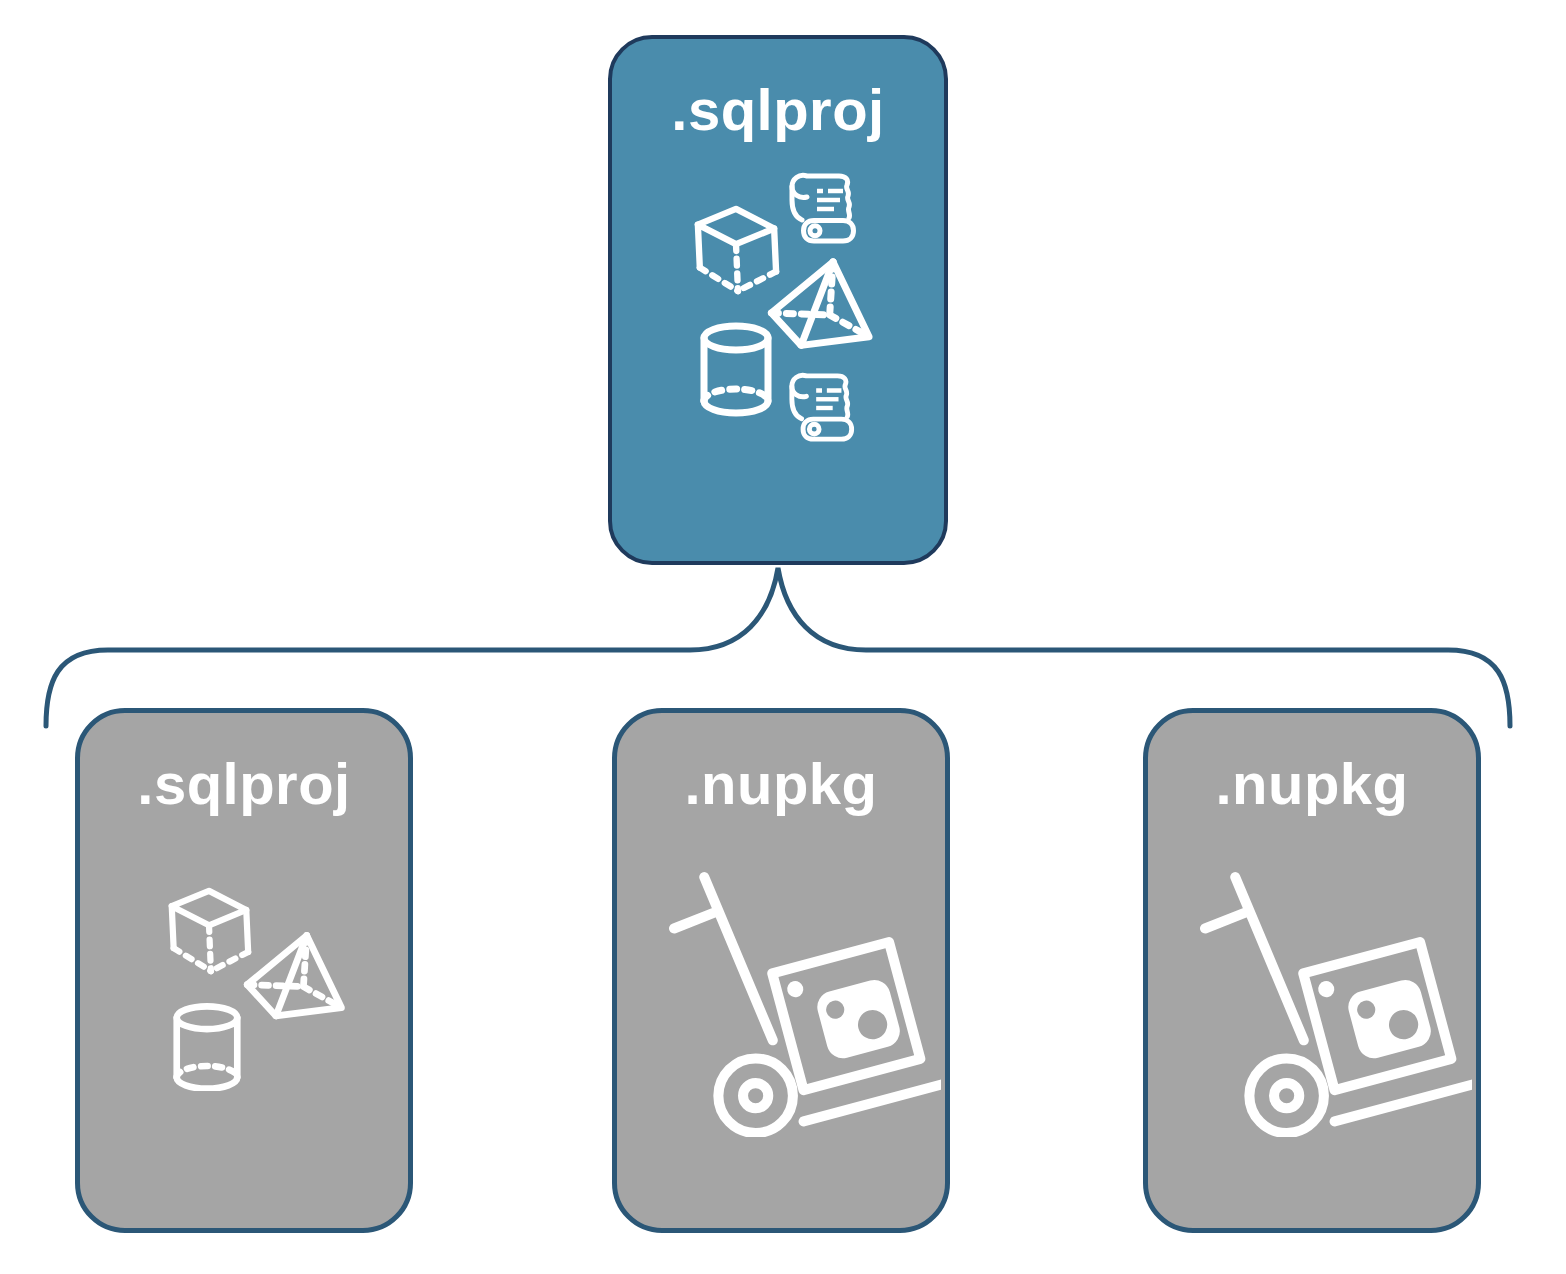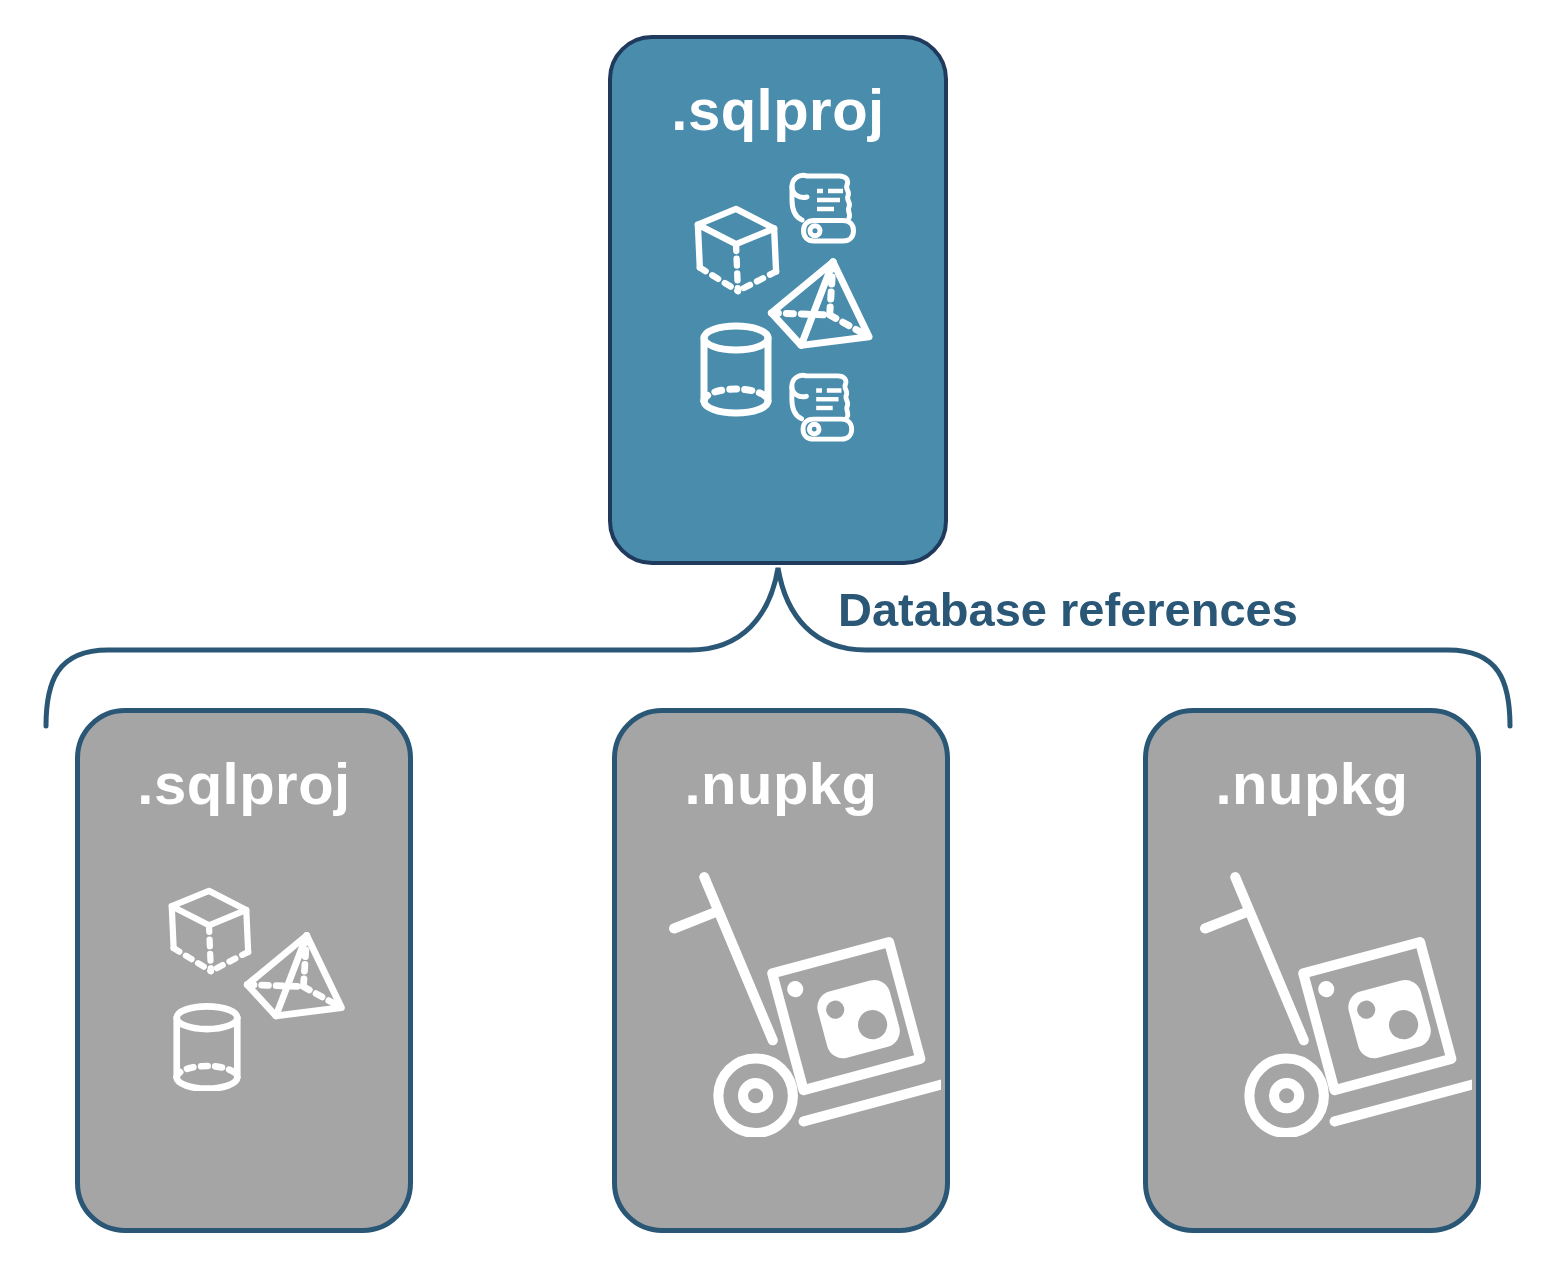--- a/index.html
+++ b/index.html
@@ -114,21 +114,20 @@
       <use href="#ico-pyramid" x="80" y="88" width="112" height="100"></use>
       <use href="#ico-cylinder" x="12" y="155" width="74" height="96"></use>
       <use href="#ico-scroll" x="100" y="205" width="70" height="72"></use>
     </svg>
   </div>
 
   <svg class="brace" width="1566" height="190" viewBox="0 0 1566 190">
     <path d="M46,172 C46,128 57,96 108,96 L690,96 C742,96 770,62 778,14 C786,62 814,96 866,96 L1448,96 C1499,96 1510,128 1510,172"></path>
   </svg>
 
-  <div class="edge-label">Database references</div>
 
   <div class="box child-box child-1">
     <div class="box-title">.sqlproj</div>
     <svg class="icons icons-left" width="195" height="210" viewBox="0 0 195 210">
       <use href="#ico-cube" x="8" y="6" width="86" height="88"></use>
       <use href="#ico-pyramid" x="85" y="48" width="108" height="96"></use>
       <use href="#ico-cylinder" x="14" y="122" width="70" height="90"></use>
     </svg>
   </div>
 

